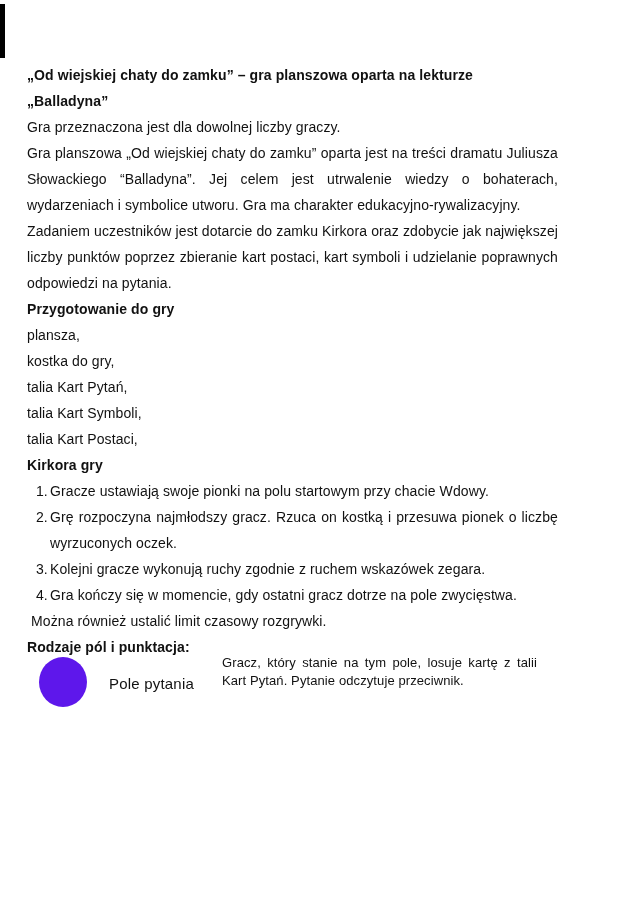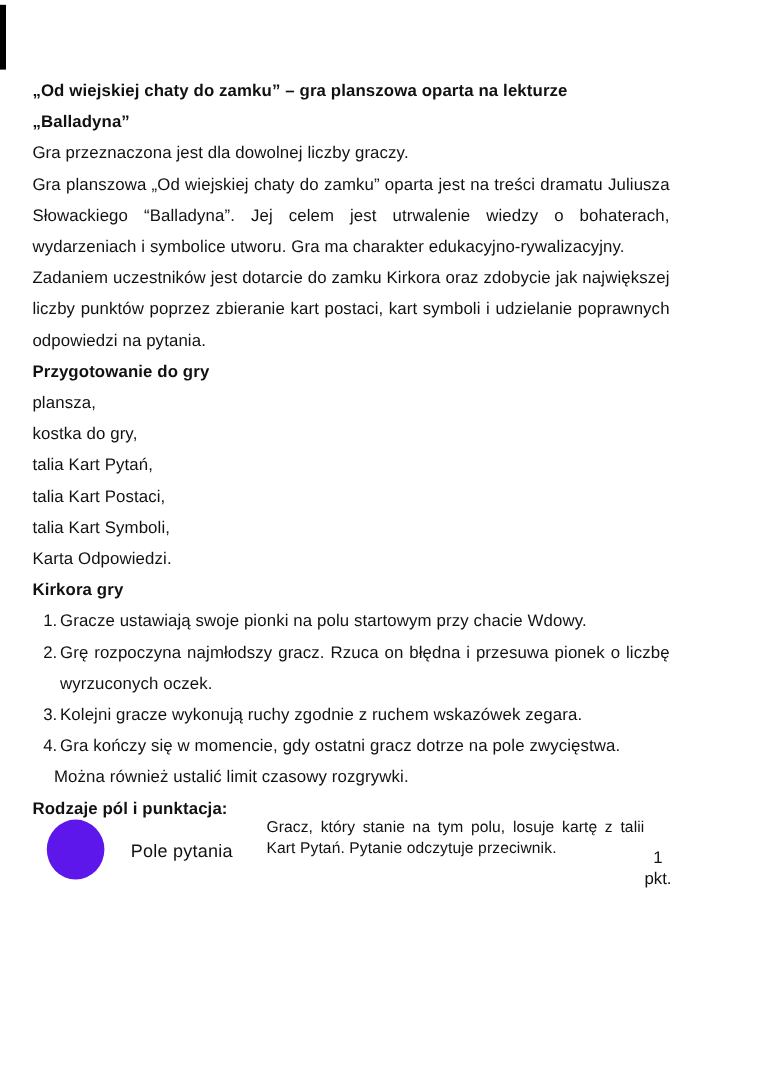--- a/index.html
+++ b/index.html
@@ -21,21 +21,21 @@
   .line {
     font-size: 14px; line-height: 26px; margin: 0;
     letter-spacing: 0.1px;
   }
   .justify { text-align: justify; }
   .bold { font-weight: bold; }
   h1.line, h2.line { font-size: 14px; font-weight: bold; }
   .step { display: flex; margin-left: 9px; }
   .step-num { flex: none; width: 14px; font-size: 14px; line-height: 26px; }
   .step-text { flex: 1; font-size: 14px; line-height: 26px; text-align: justify; letter-spacing: 0.1px; }
-  .note { margin-left: 18px; }
+  .note { margin-left: 4px; }
   .field-row { display: flex; margin-top: -10px; align-items: flex-start; }
   .dot-wrap { flex: none; width: 70px; margin-left: 12px; padding-top: 7px; }
   .dot { display: block; width: 48px; height: 50px; border-radius: 50%; }
   .field-label { flex: none; width: 113px; font-size: 15px; line-height: 18px; padding-top: 25px; letter-spacing: 0.2px; }
   .field-desc { flex: none; width: 315px; padding-top: 4px; }
   .field-desc p {
     margin: 0; font-size: 13px; line-height: 18px;
     text-align: justify; letter-spacing: 0.1px;
   }
   .field-points { flex: 1; text-align: center; font-size: 14px; line-height: 18px; padding-top: 29px; }
@@ -50,49 +50,47 @@
     <h1 class="line bold">„Od wiejskiej chaty do zamku” – gra planszowa oparta na lekturze „Balladyna”</h1>
 
     <p class="line">Gra przeznaczona jest dla dowolnej liczby graczy.</p>
     <p class="line justify">Gra planszowa „Od wiejskiej chaty do zamku” oparta jest na treści dramatu Juliusza Słowackiego “Balladyna”. Jej celem jest utrwalenie wiedzy o bohaterach, wydarzeniach i symbolice utworu. Gra ma charakter edukacyjno-rywalizacyjny.</p>
     <p class="line justify">Zadaniem uczestników jest dotarcie do zamku Kirkora oraz zdobycie jak największej liczby punktów poprzez zbieranie kart postaci, kart symboli i udzielanie poprawnych odpowiedzi na pytania.</p>
 
     <h2 class="line">Przygotowanie do gry</h2>
     <p class="line">plansza,</p>
     <p class="line">kostka do gry,</p>
     <p class="line">talia Kart Pytań,</p>
+    <p class="line">talia Kart Symboli,</p>
     <p class="line">talia Kart Postaci,</p>
-    <p class="line">talia Kart Symboli,</p>
-    <p class="line">Karta Odpowiedzi.</p>
 
     <h2 class="line">Kirkora gry</h2>
     <div class="step">
       <span class="step-num">1.</span>
       <span class="step-text">Gracze ustawiają swoje pionki na polu startowym przy chacie Wdowy.</span>
     </div>
     <div class="step">
       <span class="step-num">2.</span>
-      <span class="step-text">Grę rozpoczyna najmłodszy gracz. Rzuca on błędna i przesuwa pionek o liczbę wyrzuconych oczek.</span>
+      <span class="step-text">Grę rozpoczyna najmłodszy gracz. Rzuca on kostką i przesuwa pionek o liczbę wyrzuconych oczek.</span>
     </div>
     <div class="step">
       <span class="step-num">3.</span>
       <span class="step-text">Kolejni gracze wykonują ruchy zgodnie z ruchem wskazówek zegara.</span>
     </div>
     <div class="step">
       <span class="step-num">4.</span>
       <span class="step-text">Gra kończy się w momencie, gdy ostatni gracz dotrze na pole zwycięstwa.</span>
     </div>
     <p class="line note">Można również ustalić limit czasowy rozgrywki.</p>
 
     <h2 class="line">Rodzaje pól i punktacja:</h2>
 
     <div class="field-row">
       <span class="dot-wrap">
         <span class="dot" style="background: rgb(94, 23, 235);"></span>
       </span>
       <span class="field-label">Pole pytania</span>
       <div class="field-desc">
-        <p>Gracz, który stanie na tym polu, losuje kartę z talii Kart Pytań. Pytanie odczytuje przeciwnik.</p>
+        <p>Gracz, który stanie na tym pole, losuje kartę z talii Kart Pytań. Pytanie odczytuje przeciwnik.</p>
       </div>
-      <span class="field-points">1 pkt.</span>
     </div>
   </div>
 </div>
 
 </body></html>

